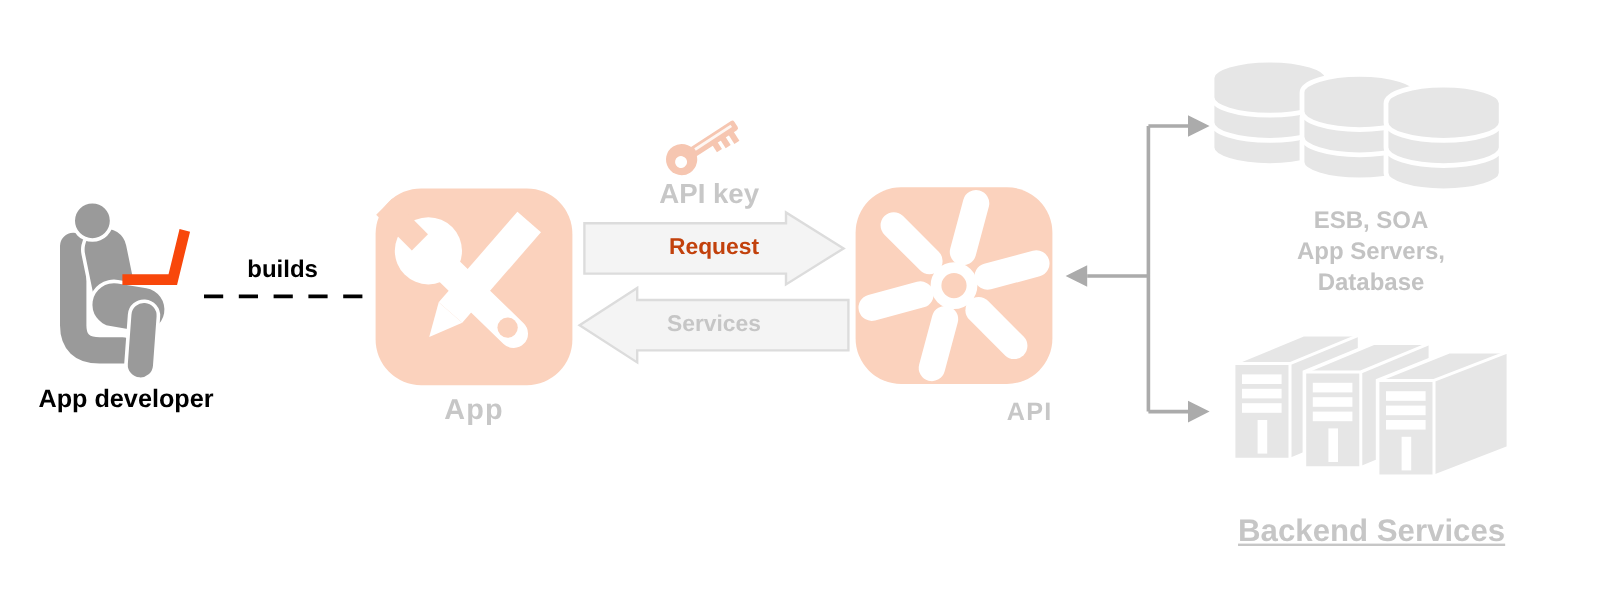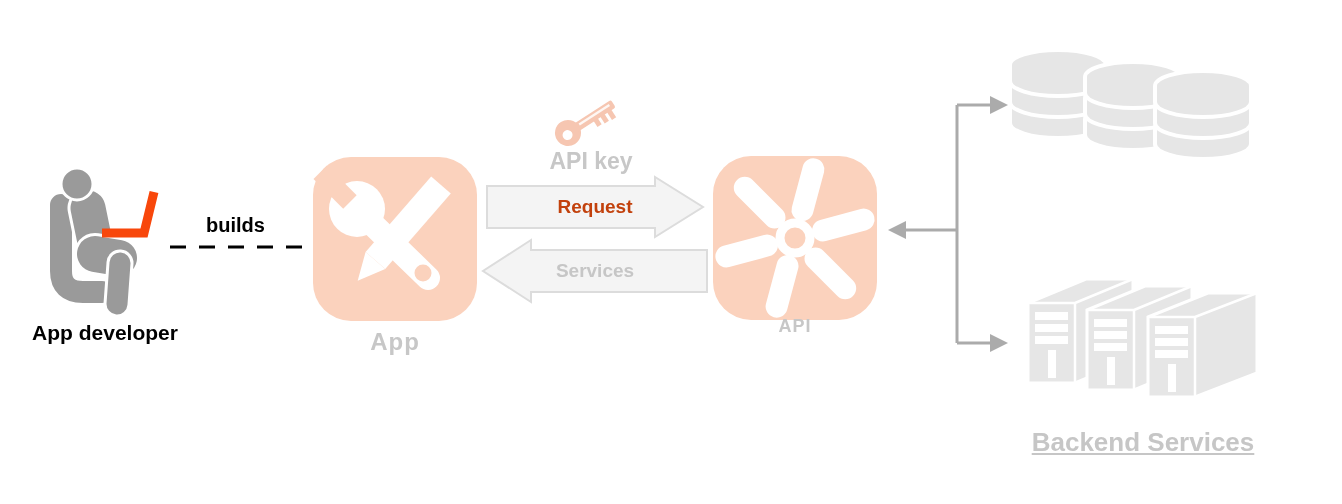--- a/index.html
+++ b/index.html
@@ -10,21 +10,21 @@
   #stage svg{position:absolute;left:0;top:0;}
   .lbl{position:absolute;text-align:center;font-weight:bold;white-space:nowrap;}
   .lbl-black{color:#000000;}
   .lbl-muted{color:#C7C7C7;}
   .dev-label{left:10px;top:321px;width:190px;font-size:21px;}
   .builds-label{left:168px;top:214px;width:135px;font-size:20px;}
   .app-label{left:313px;top:328px;width:164px;font-size:24px;letter-spacing:1px;}
   .apikey-label{left:521px;top:148px;width:140px;font-size:23px;}
   .req-label{left:520px;top:196px;width:150px;font-size:19px;color:#c2410c;}
   .res-label{left:520px;top:260px;width:150px;font-size:19px;color:#C6C6C6;}
-  .api-label{left:713px;top:316px;width:164px;font-size:18px;letter-spacing:1px;}
+  .api-label{left:713px;top:332px;width:164px;font-size:21px;letter-spacing:1px;text-align:right;}
   .esb-label{left:1040px;top:171px;width:205px;font-size:20px;line-height:26px;color:#C3C3C3;white-space:normal;}
   .backend-label{left:1012px;top:427px;width:262px;font-size:26px;color:#C6C6C6;text-decoration:underline;}
   .esb-line{display:block;}
 </style>
 </head>
 <body>
 
 <div id="stage">
 
   <svg width="1342" height="504" viewBox="0 0 1342 504">
@@ -145,14 +145,19 @@
     </g>
   </svg>
 
   <div class="lbl lbl-black dev-label">App developer</div>
   <div class="lbl lbl-black builds-label">builds</div>
   <div class="lbl lbl-muted apikey-label">API key</div>
   <div class="lbl lbl-muted app-label">App</div>
   <div class="lbl req-label">Request</div>
   <div class="lbl res-label">Services</div>
   <div class="lbl lbl-muted api-label">API</div>
+  <div class="lbl esb-label">
+    <span class="esb-line">ESB, SOA</span>
+    <span class="esb-line">App Servers,</span>
+    <span class="esb-line">Database</span>
+  </div>
   <div class="lbl backend-label">Backend Services</div>
 </div>
 
 </body></html>

